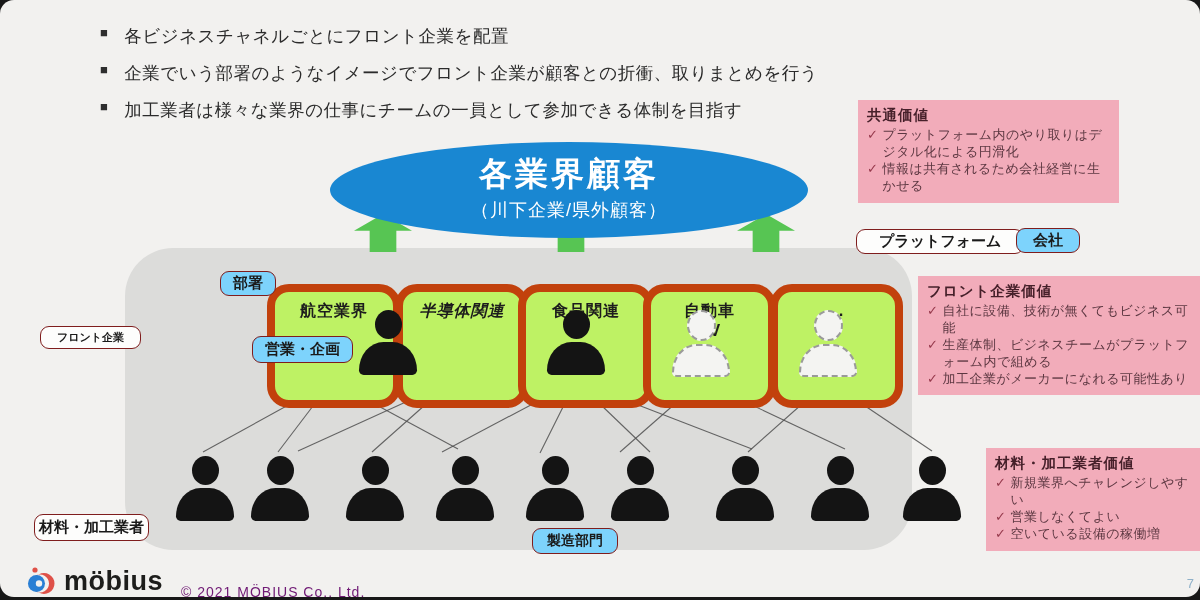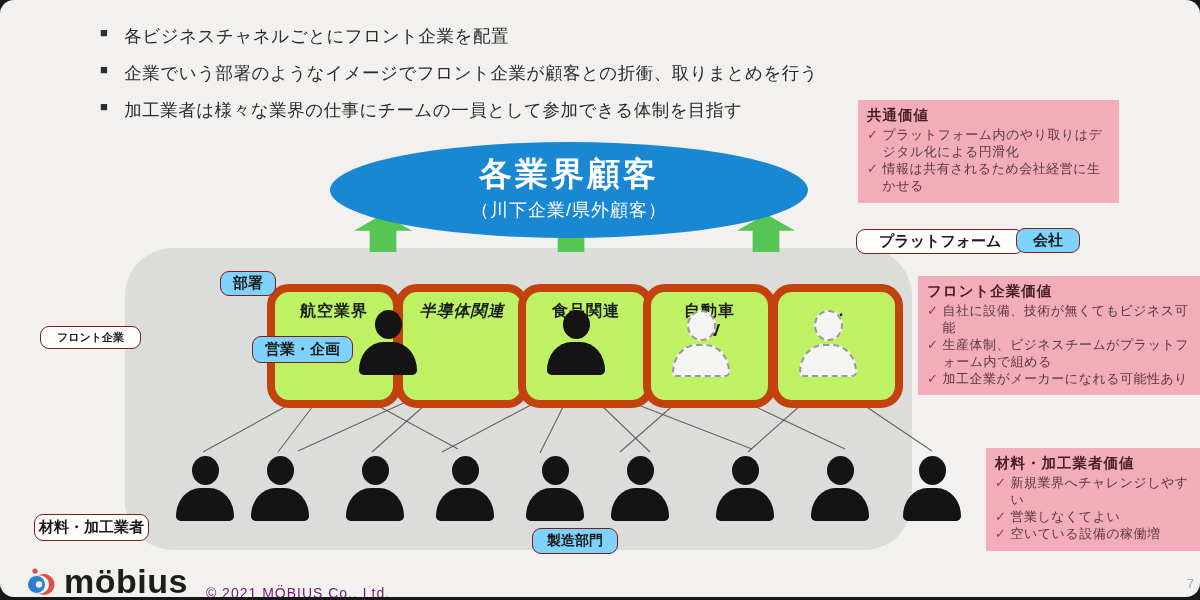--- a/index.html
+++ b/index.html
@@ -31,21 +31,21 @@
   .tag.white{background:#fdfdfc;}
   
   .vbox{position:absolute;background:#f2acba;padding:6px 9px 8px 9px;z-index:8;color:#4b2730;}
   .vbox .vtitle{font-size:14.5px;font-weight:bold;letter-spacing:1px;margin-bottom:2px;color:#46202a;}
   .vbox .vitem{display:flex;font-size:13px;line-height:1.3;color:#5c3741;letter-spacing:.5px;}
   .vbox .vitem .chk{color:#96394c;margin-right:4px;font-weight:bold;}
   
   svg.lines{position:absolute;left:0;top:0;z-index:2;pointer-events:none;}
   
   .footer{position:absolute;left:26px;top:562px;display:flex;align-items:center;z-index:9;}
-  .logo-text{font-size:34px;font-weight:bold;color:#1d1d1b;letter-spacing:.5px;margin-left:6px;}
+  .logo-text{font-size:27px;font-weight:bold;color:#1d1d1b;letter-spacing:.5px;margin-left:6px;}
   .copyright{font-size:14px;color:#701a75;margin-left:18px;letter-spacing:1px;margin-top:22px;}
   .pagenum{position:absolute;right:6px;bottom:6px;font-size:13px;color:#8fb0c8;z-index:9;}
 </style>
 </head>
 <body>
 
 <div class="slide">
 
   <div class="bullets">
       <div class="bullet">

